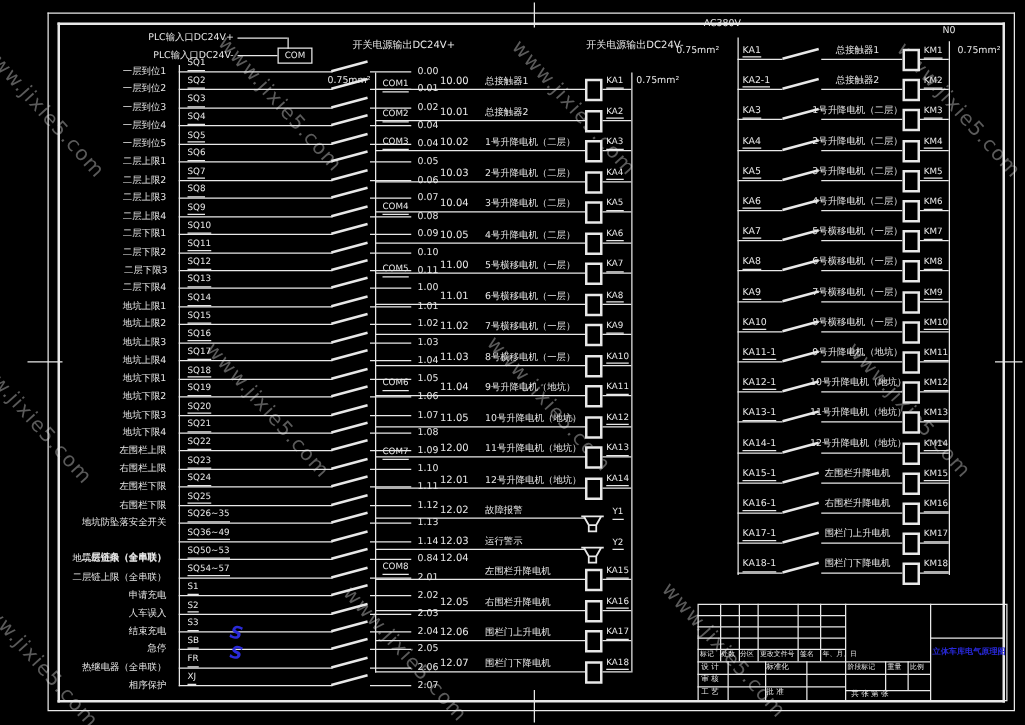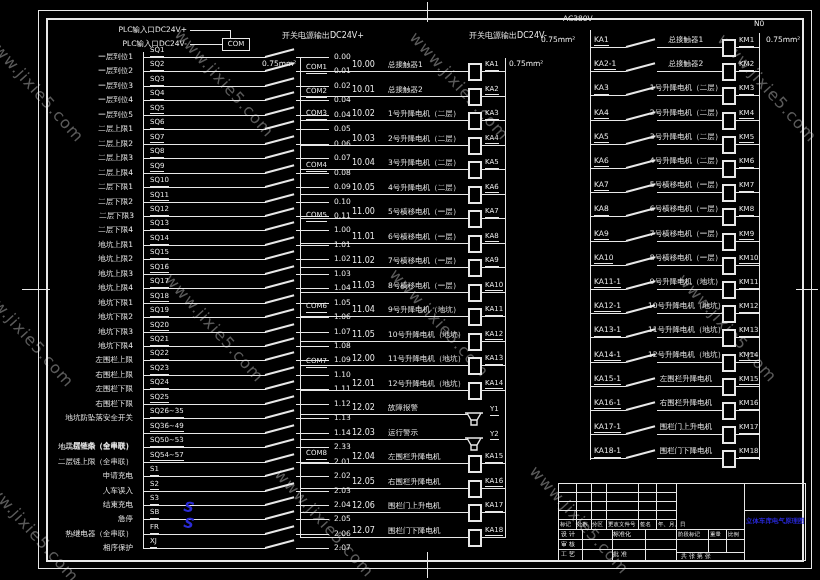--- a/index.html
+++ b/index.html
@@ -226,21 +226,21 @@
       <div class="h" style="left: 143px; top: 432.7px; width: 123px;"></div>
       <div class="t t7 tag" style="left: 150px; top: 422.7px;">SQ36~49</div>
       <div class="blade" style="left: 265px; top: 431.7px; width: 30px;"></div>
       <div class="h" style="left: 296px; top: 432.7px; width: 33px;"></div>
       <div class="t t75" style="left: 334px; top: 428.7px;">1.14</div>
       <div class="t t75 ra" style="left: 38px; top: 443.15px; width: 95px;">地坑链上限（全串联）</div>
       <div class="h" style="left: 143px; top: 447.15px; width: 123px;"></div>
       <div class="t t7 tag" style="left: 150px; top: 437.15px;">SQ50~53</div>
       <div class="blade" style="left: 265px; top: 446.15px; width: 30px;"></div>
       <div class="h" style="left: 296px; top: 447.15px; width: 33px;"></div>
-      <div class="t t75" style="left: 334px; top: 443.15px;">2.33</div>
+      <div class="t t75" style="left: 334px; top: 443.15px;">0.84</div>
       <div class="t t75 ra" style="left: 38px; top: 457.6px; width: 95px;">二层链上限（全串联）</div>
       <div class="h" style="left: 143px; top: 461.6px; width: 123px;"></div>
       <div class="t t7 tag" style="left: 150px; top: 451.6px;">SQ54~57</div>
       <div class="blade" style="left: 265px; top: 460.6px; width: 30px;"></div>
       <div class="h" style="left: 296px; top: 461.6px; width: 33px;"></div>
       <div class="t t75" style="left: 334px; top: 457.6px;">2.01</div>
       <div class="t t75 ra" style="left: 38px; top: 472.05px; width: 95px;">申请充电</div>
       <div class="h" style="left: 143px; top: 476.05px; width: 123px;"></div>
       <div class="t t7 tag" style="left: 150px; top: 466.05px;">S1</div>
       <div class="blade" style="left: 265px; top: 475.05px; width: 30px;"></div>
@@ -385,21 +385,21 @@
         </svg></div>
       <div class="t t7 tag" style="left: 490px; top: 406px;">Y1</div>
       <div class="h" style="left: 300px; top: 438.5px; width: 168px;"></div>
       <div class="t" style="left: 352px; top: 428.5px;">12.03</div>
       <div class="t t75" style="left: 388px; top: 428.5px;">运行警示</div>
       <div class="abs" style="left: 464px; top: 435.5px;"><svg width="20" height="16" viewBox="0 0 20 16">
           <path d="M1 2 H19 M3 2 L7 9 H13 L17 2 M7 9 V14 H13 V9" stroke="#e8e8e8" stroke-width="1.4" fill="none"></path>
         </svg></div>
       <div class="t t7 tag" style="left: 490px; top: 430.5px;">Y2</div>
       <div class="h" style="left: 300px; top: 463px; width: 168px;"></div>
-      <div class="t" style="left: 352px; top: 453px;">12.04</div>
+      <div class="t" style="left: 352px; top: 443px;">12.04</div>
       <div class="t t75" style="left: 388px; top: 453px;">左围栏升降电机</div>
       <div class="coil" style="left: 468px; top: 455px;"></div>
       <div class="h" style="left: 482px; top: 463px; width: 23px;"></div>
       <div class="t t7 tag" style="left: 485px; top: 453px;">KA15</div>
       <div class="h" style="left: 300px; top: 487.5px; width: 168px;"></div>
       <div class="t" style="left: 352px; top: 477.5px;">12.05</div>
       <div class="t t75" style="left: 388px; top: 477.5px;">右围栏升降电机</div>
       <div class="coil" style="left: 468px; top: 479.5px;"></div>
       <div class="h" style="left: 482px; top: 487.5px; width: 23px;"></div>
       <div class="t t7 tag" style="left: 485px; top: 477.5px;">KA16</div>

